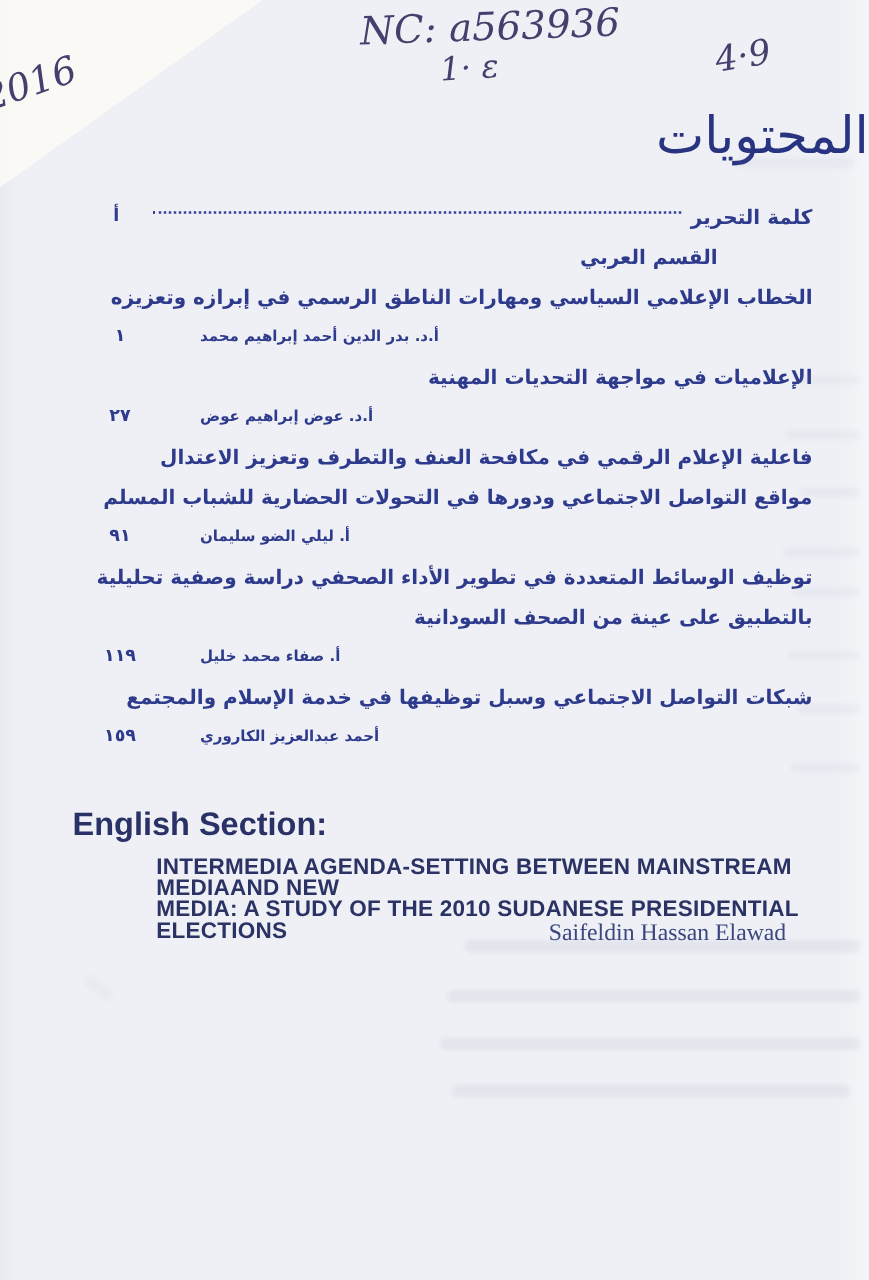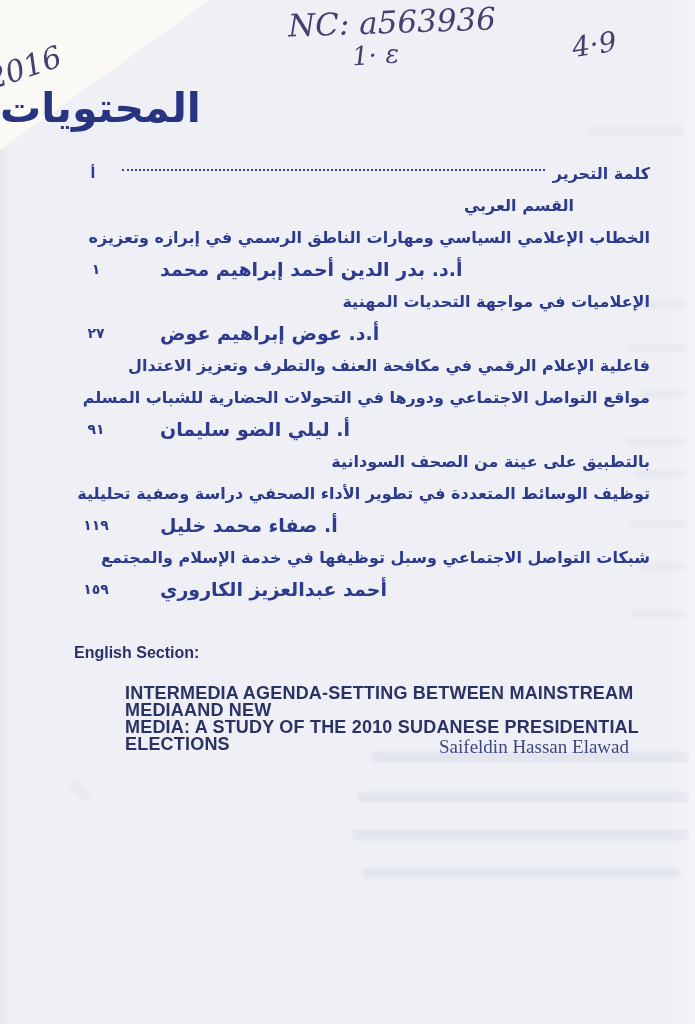--- a/index.html
+++ b/index.html
@@ -25,39 +25,39 @@
     position:absolute;color:#453f6d;
     font-family:"DejaVu Serif",serif;font-style:italic;
     white-space:nowrap;
   }
   .hand-catalog{left:288px;top:4px;font-size:31px;transform:rotate(-2deg);}
   .hand-class{left:352px;top:40px;font-size:26px;transform:rotate(-4deg);}
   .hand-price{left:572px;top:28px;font-size:28px;transform:rotate(-9deg);}
   .hand-year{left:-14px;top:50px;font-size:30px;transform:rotate(-19deg);}
   
   .contents-title{
-    position:absolute;top:84px;left:0;width:100%;text-align:left;
-    font-size:41px;font-weight:bold;color:#293480;direction:rtl;
+    position:absolute;top:84px;left:0;width:100%;text-align:right;
+    font-size:41px;font-weight:normal;color:#293480;direction:rtl;
   }
   
   .toc{position:absolute;left:70px;top:160px;width:580px;direction:rtl;}
   .toc-row{height:26px;margin-bottom:6px;display:flex;align-items:center;}
   .t-text{font-size:16px;font-weight:bold;white-space:nowrap;color:#2e3a8c;}
   .row-section .t-text{margin-right:76px;margin-left:16px;}
   .dots{flex:1 1 auto;border-bottom:2px dotted #36429a;margin:0 8px 7px 6px;min-width:30px;}
   .pageno{flex:0 0 46px;text-align:center;font-size:14px;font-weight:bold;color:#2e3a8c;}
   .row-author{direction:ltr;}
   .row-author .pageno{flex:0 0 52px;}
   .row-author .spacer{flex:0 0 38px;}
-  .row-author .t-text{font-size:19px;}
+  .row-author .t-text{font-size:12px;}
   
   .en-heading{
-    position:absolute;left:74px;top:644px;
+    position:absolute;left:58px;top:644px;
     font-family:"Liberation Sans","DejaVu Sans",sans-serif;
-    font-size:16px;font-weight:bold;color:#2a3166;
+    font-size:26px;font-weight:bold;color:#2a3166;
   }
   .en-title{
     position:absolute;left:125px;top:685px;width:530px;
     font-family:Liberation Sans, sans-serif;
     font-size:18px;font-weight:bold;color:#2b3264;line-height:17px;
     letter-spacing:.2px;
   }
   .en-author{
     position:absolute;right:66px;top:736px;
     font-family:"Liberation Serif","DejaVu Serif",serif;
@@ -121,24 +121,24 @@
     <div class="toc-row row-title">
       <span class="t-text" dir="rtl">مواقع التواصل الاجتماعي ودورها في التحولات الحضارية للشباب المسلم</span>
     </div>
     <div class="toc-row row-author">
       <span class="pageno">٩١</span>
       <span class="spacer"></span>
       <span class="t-text" dir="rtl">أ. ليلي الضو سليمان</span>
     </div>
 
     <div class="toc-row row-title">
-      <span class="t-text" dir="rtl">بالتطبيق على عينة من الصحف السودانية</span>
+      <span class="t-text" dir="rtl">توظيف الوسائط المتعددة في تطوير الأداء الصحفي دراسة وصفية تحليلية</span>
     </div>
     <div class="toc-row row-title">
-      <span class="t-text" dir="rtl">توظيف الوسائط المتعددة في تطوير الأداء الصحفي دراسة وصفية تحليلية</span>
+      <span class="t-text" dir="rtl">بالتطبيق على عينة من الصحف السودانية</span>
     </div>
     <div class="toc-row row-author">
       <span class="pageno">١١٩</span>
       <span class="spacer"></span>
       <span class="t-text" dir="rtl">أ. صفاء محمد خليل</span>
     </div>
 
     <div class="toc-row row-title">
       <span class="t-text" dir="rtl">شبكات التواصل الاجتماعي وسبل توظيفها في خدمة الإسلام والمجتمع</span>
     </div>

